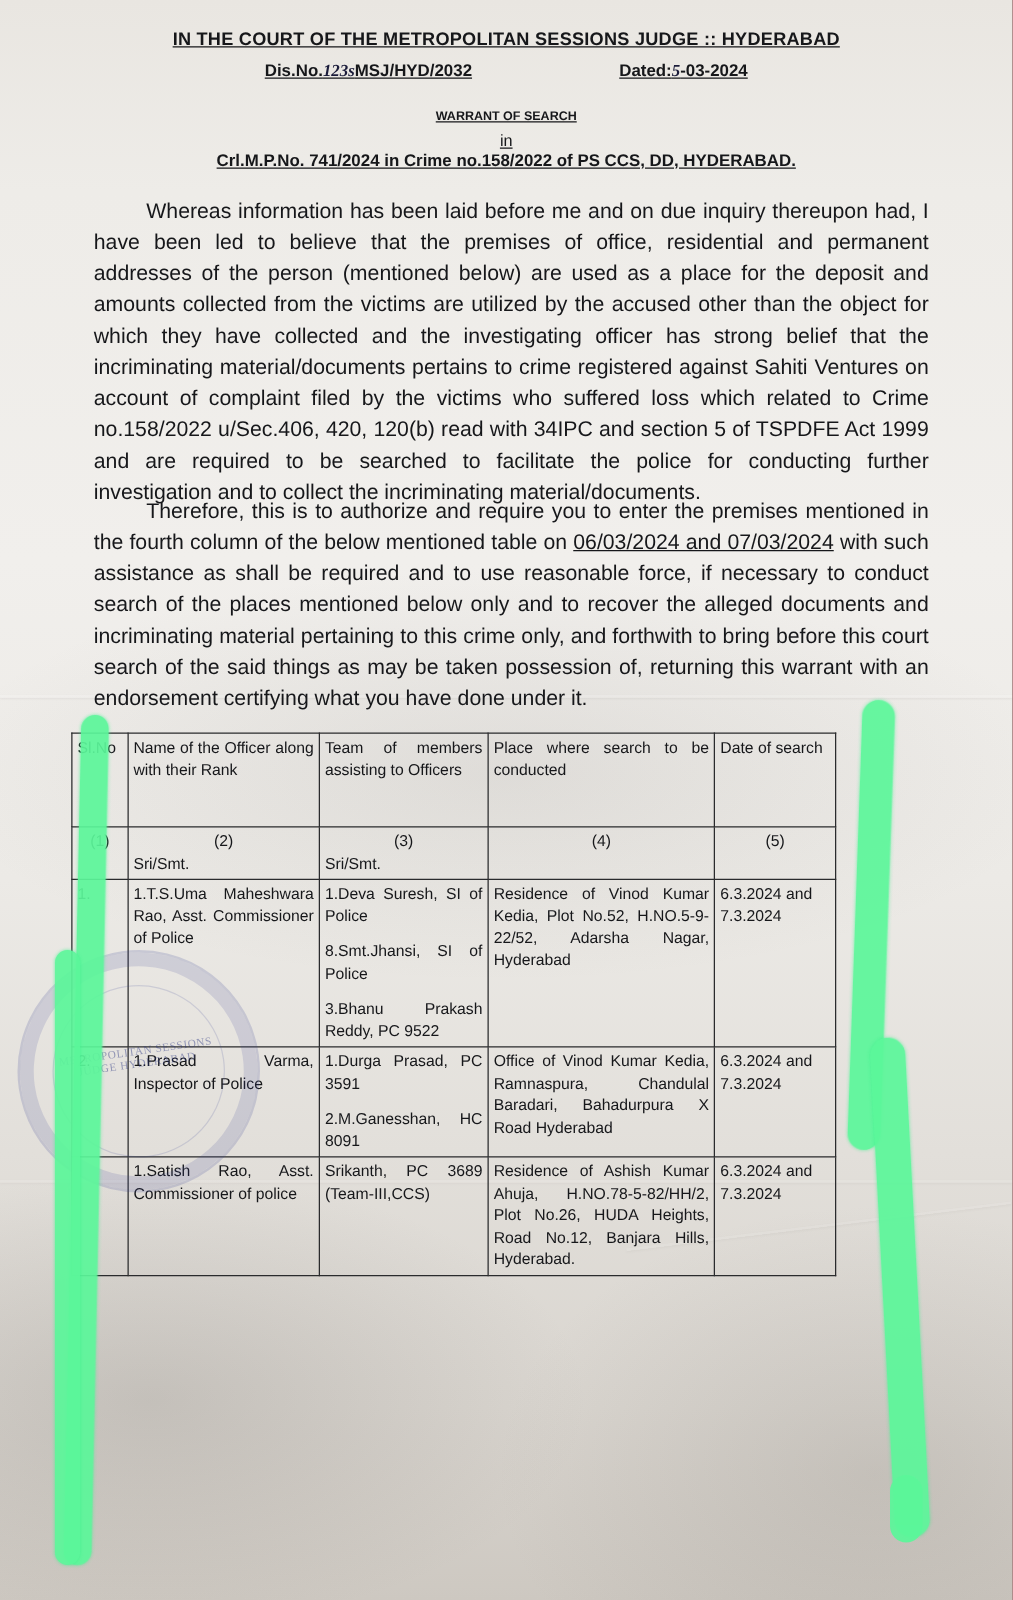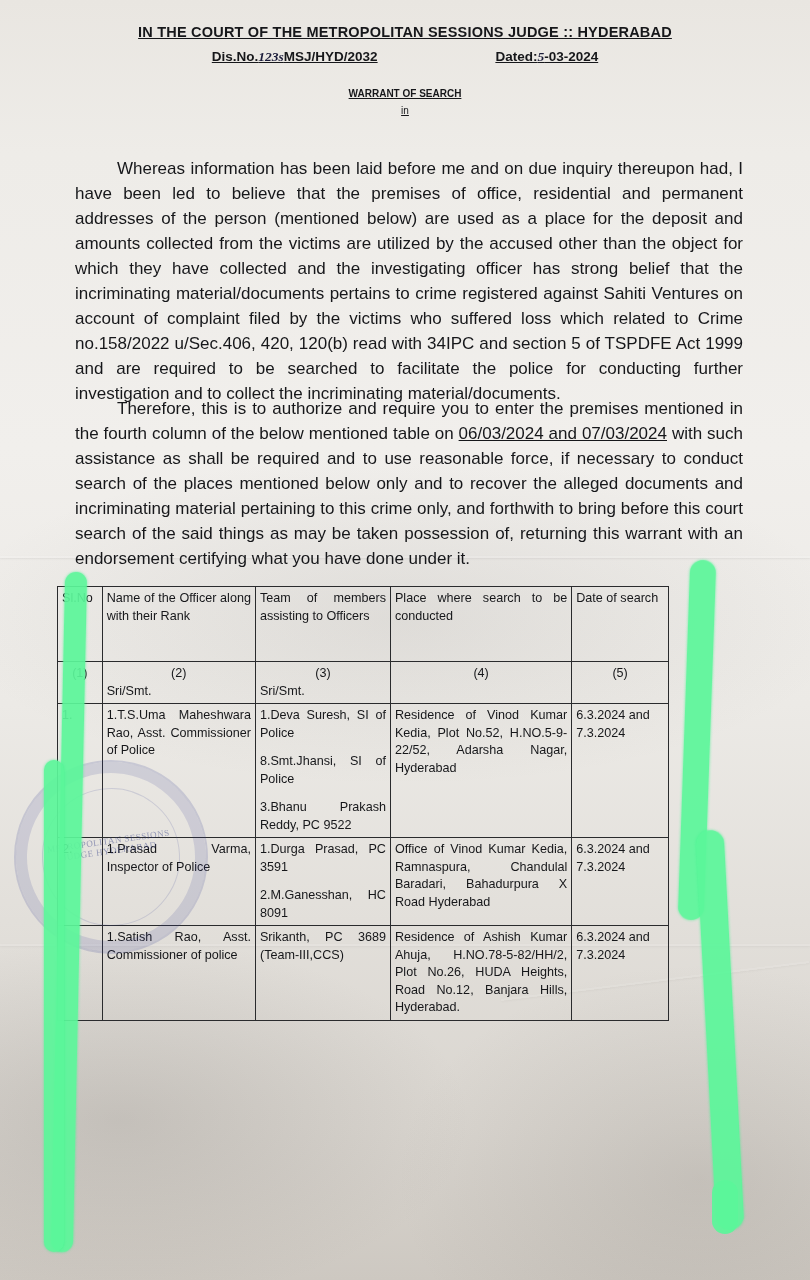--- a/index.html
+++ b/index.html
@@ -63,21 +63,21 @@
     color: #1b1c3a;
   }
   .dis-row .dated { display: inline-block; margin-left: 114px; font-weight: bold; }
 
   .wos {
     position: absolute; left: 0; top: 88px; width: 810px;
     text-align: center; font-size: 10px; font-weight: bold;
   }
   .wos-in {
     position: absolute; left: 0; top: 105px; width: 810px;
-    text-align: center; font-size: 10px;
+    text-align: center; font-size: 13px;
   }
   .crl {
     position: absolute; left: 0; top: 121px; width: 810px;
     text-align: center; font-size: 13.5px; font-weight: bold;
   }
 
   .para {
     position: absolute;
     left: 75px;
     width: 668px;
@@ -209,20 +209,21 @@
       <span class="disno u">
         <span>Dis.No.</span><span class="hand">123s</span><span>MSJ/HYD/2032</span>
       </span>
       <span class="dated u">
         <span>Dated:</span><span class="hand">5</span><span>-03-2024</span>
       </span>
     </div>
 
     <div class="wos u">WARRANT OF SEARCH</div>
     <div class="wos-in u">in</div>
+    <div class="crl u">Crl.M.P.No. 741/2024 in Crime no.158/2022 of PS CCS, DD, HYDERABAD.</div>
 
     <div class="para" id="para1"><span class="ind"></span><span>Whereas information has been laid before me and on due inquiry thereupon had, I have been led to believe that the premises of office, residential and permanent addresses of the person (mentioned below) are used as a place for the deposit and amounts collected from the victims are utilized by the accused other than the object for which they have collected and the investigating officer has strong belief that the incriminating material/documents pertains to crime registered against Sahiti Ventures on account of complaint filed by the victims who suffered loss which related to Crime no.158/2022 u/Sec.406, 420, 120(b) read with 34IPC and section 5 of TSPDFE Act 1999 and are required to be searched to facilitate the police for conducting further investigation and to collect the incriminating material/documents.</span></div>
 
     <div class="para" id="para2"><span class="ind"></span><span>Therefore, this is to authorize and require you to enter the premises mentioned in the fourth column of the below mentioned table on </span><span class="u">06/03/2024 and 07/03/2024</span><span> with such assistance as shall be required and to use reasonable force, if necessary to conduct search of the places mentioned below only and to recover the alleged documents and incriminating material pertaining to this crime only, and forthwith to bring before this court search of the said things as may be taken possession of, returning this warrant with an endorsement certifying what you have done under it.</span></div>
 
     <table class="tbl">
       <tbody>
         <tr class="hdr">
           <td class="c1">Sl.No</td>
           <td class="c2 just">Name of the Officer along with their Rank</td>

